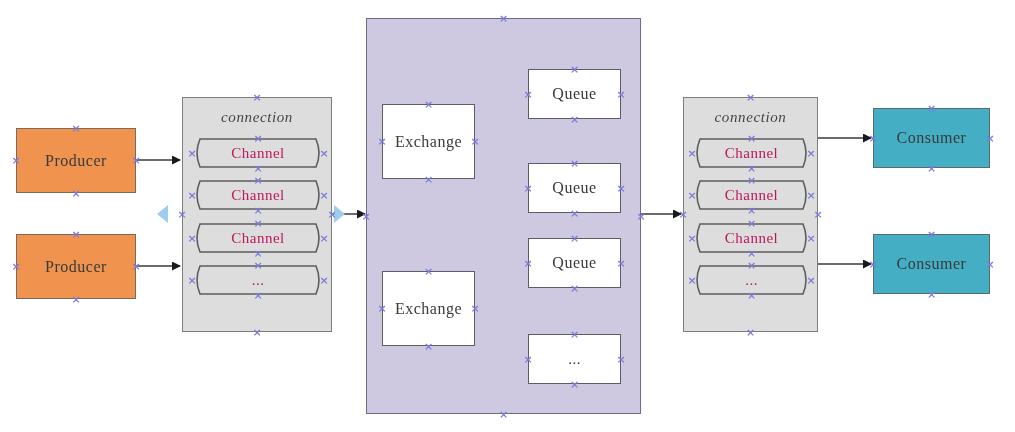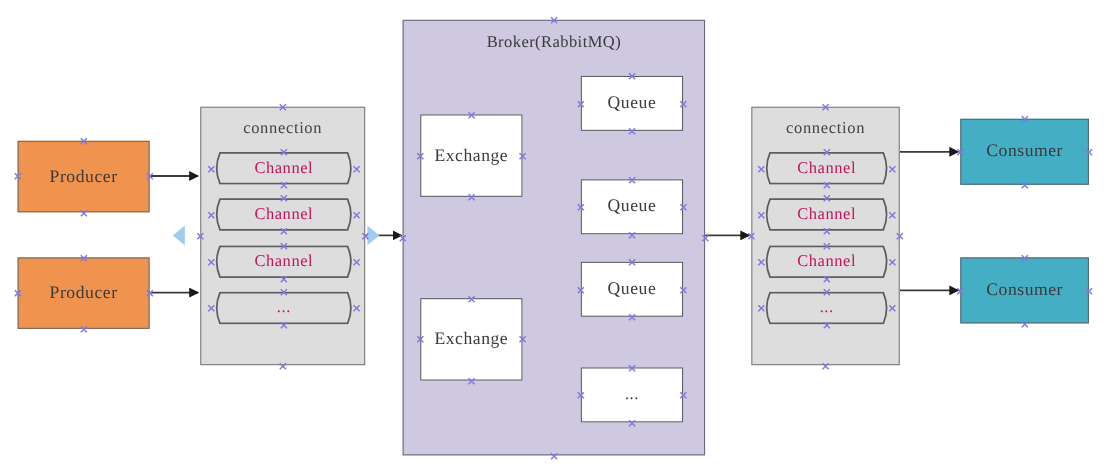--- a/index.html
+++ b/index.html
@@ -48,20 +48,21 @@
     display: block;
   }
   .connection-title {
     position: absolute;
     left: 0;
     right: 0;
     text-align: center;
     font-size: 15px;
     color: #444;
     letter-spacing: 0.6px;
+    font-style: italic;
   }
 
   
   .channel {
     position: absolute;
     box-sizing: border-box;
   }
   .channel svg {
     position: absolute;
     inset: 0;
@@ -216,21 +217,20 @@
 
     <div class="channel" style="left:9px; top:167px; width:132px; height:30px;">
       <svg viewBox="0 0 132 30" preserveAspectRatio="none">
         <path d="M8,1 Q2,15 8,29 L124,29 Q130,15 124,1 Z" fill="#DDDDDD" stroke="#5d5d5d" stroke-width="1.6"></path>
       </svg>
       <span>...</span>
     </div>
   </div>
 
   <div class="node broker-panel" style="left:366px; top:18px; width:275px; height:396px;">
-    <div class="broker-title">Broker(RabbitMQ)</div>
 
     <div class="node whitebox" style="left:15px; top:85px; width:93px; height:75px;">
       <span>Exchange</span>
     </div>
     <div class="node whitebox" style="left:15px; top:252px; width:93px; height:75px;">
       <span>Exchange</span>
     </div>
 
     <div class="node whitebox" style="left:161px; top:50px; width:93px; height:50px;">
       <span>Queue</span>

